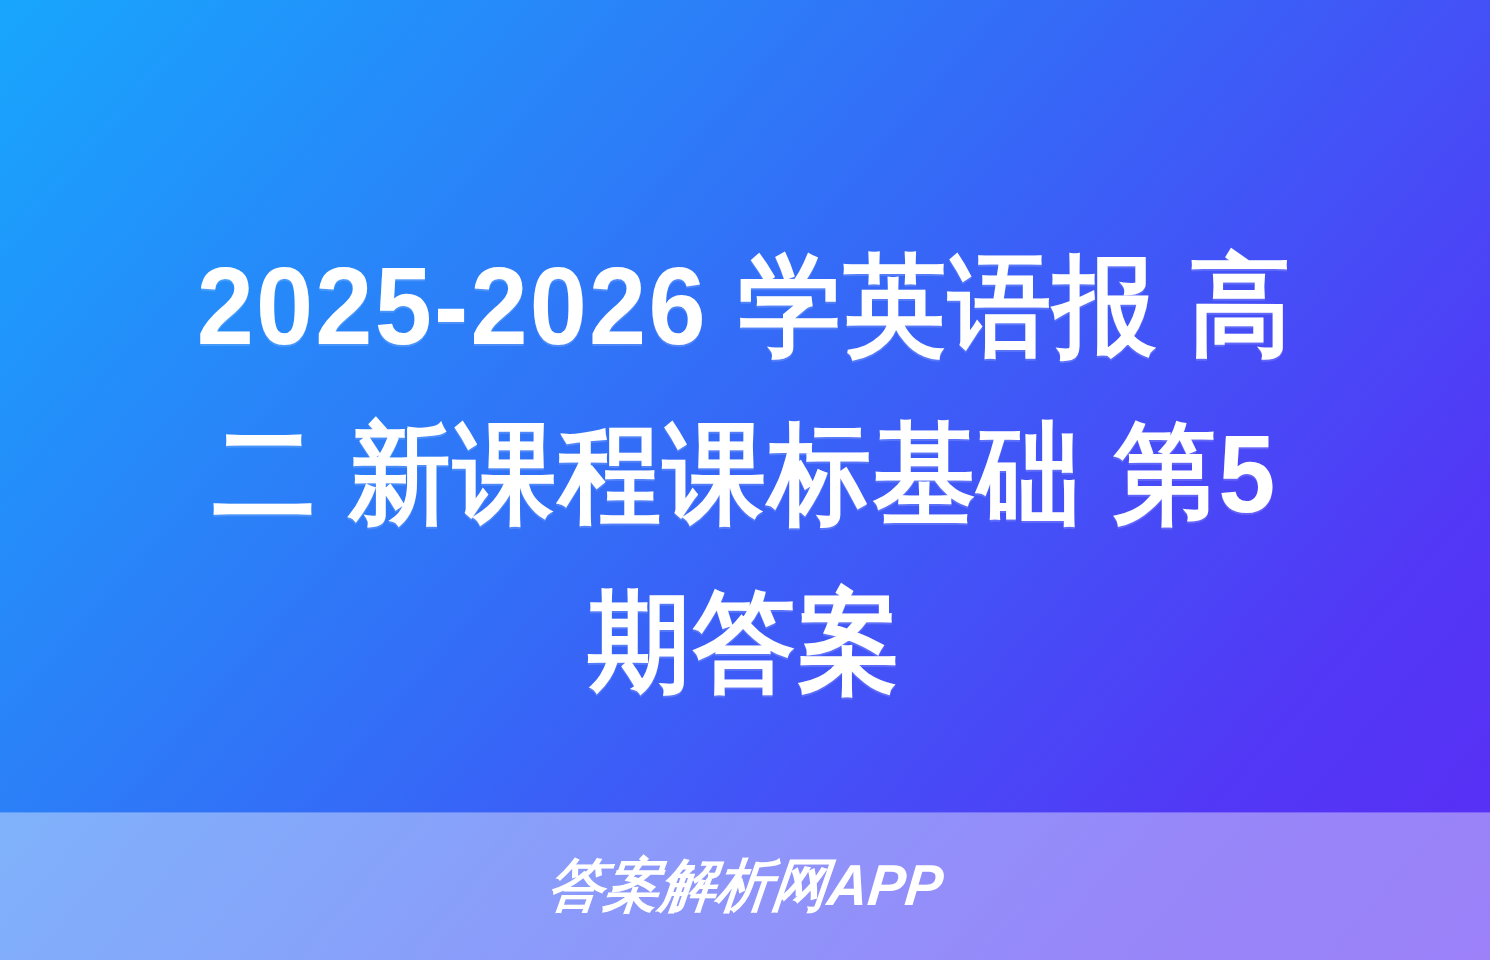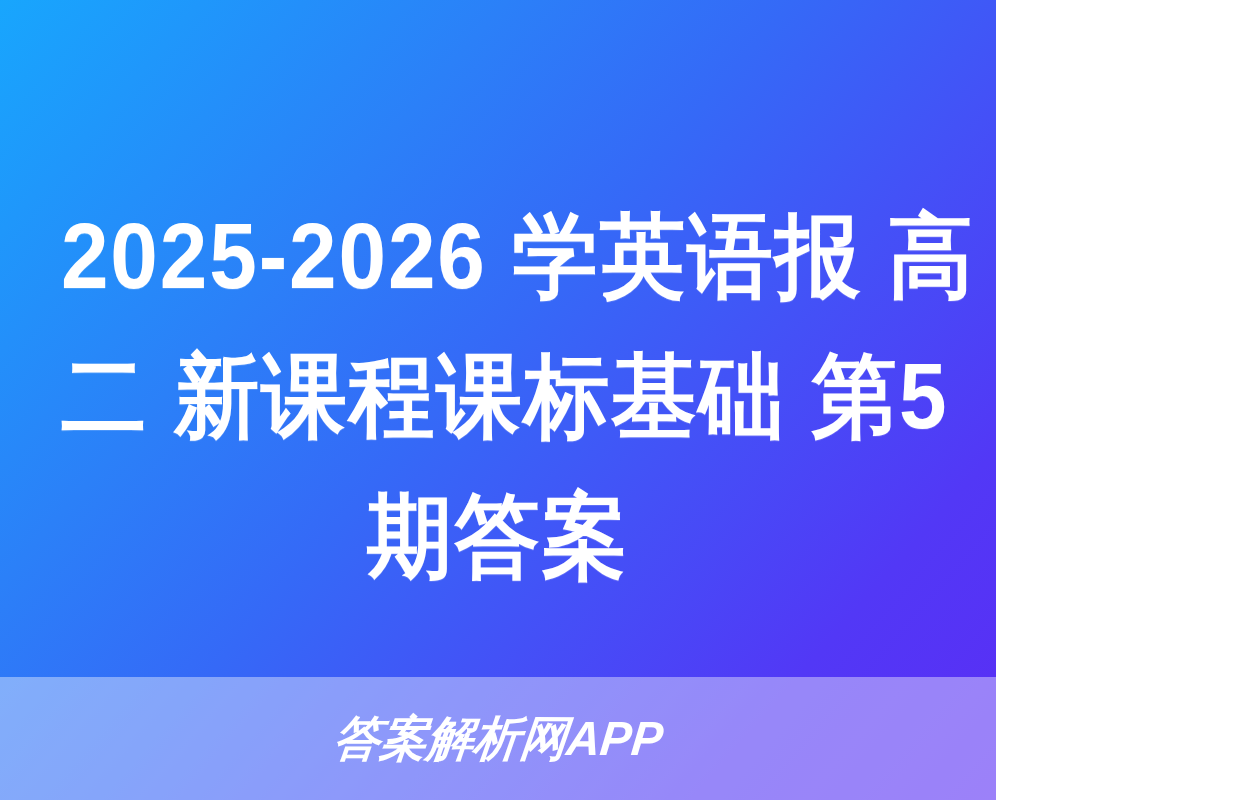--- a/index.html
+++ b/index.html
@@ -9,21 +9,21 @@
   }
   body {
     width: 1242px;
     height: 800px;
     overflow: hidden;
     font-family: "Liberation Sans", "DejaVu Sans", sans-serif;
   }
 
   #poster {
     position: relative;
-    width: 996px;
+    width: 1242px;
     height: 800px;
     overflow: hidden;
     background: linear-gradient(131deg,
         #18a6fd 0%,
         #1f97fb 12%,
         #2b80f8 30%,
         #3569f7 47%,
         #4352f7 63%,
         #5238f6 82%,
         #5a2df5 100%);

